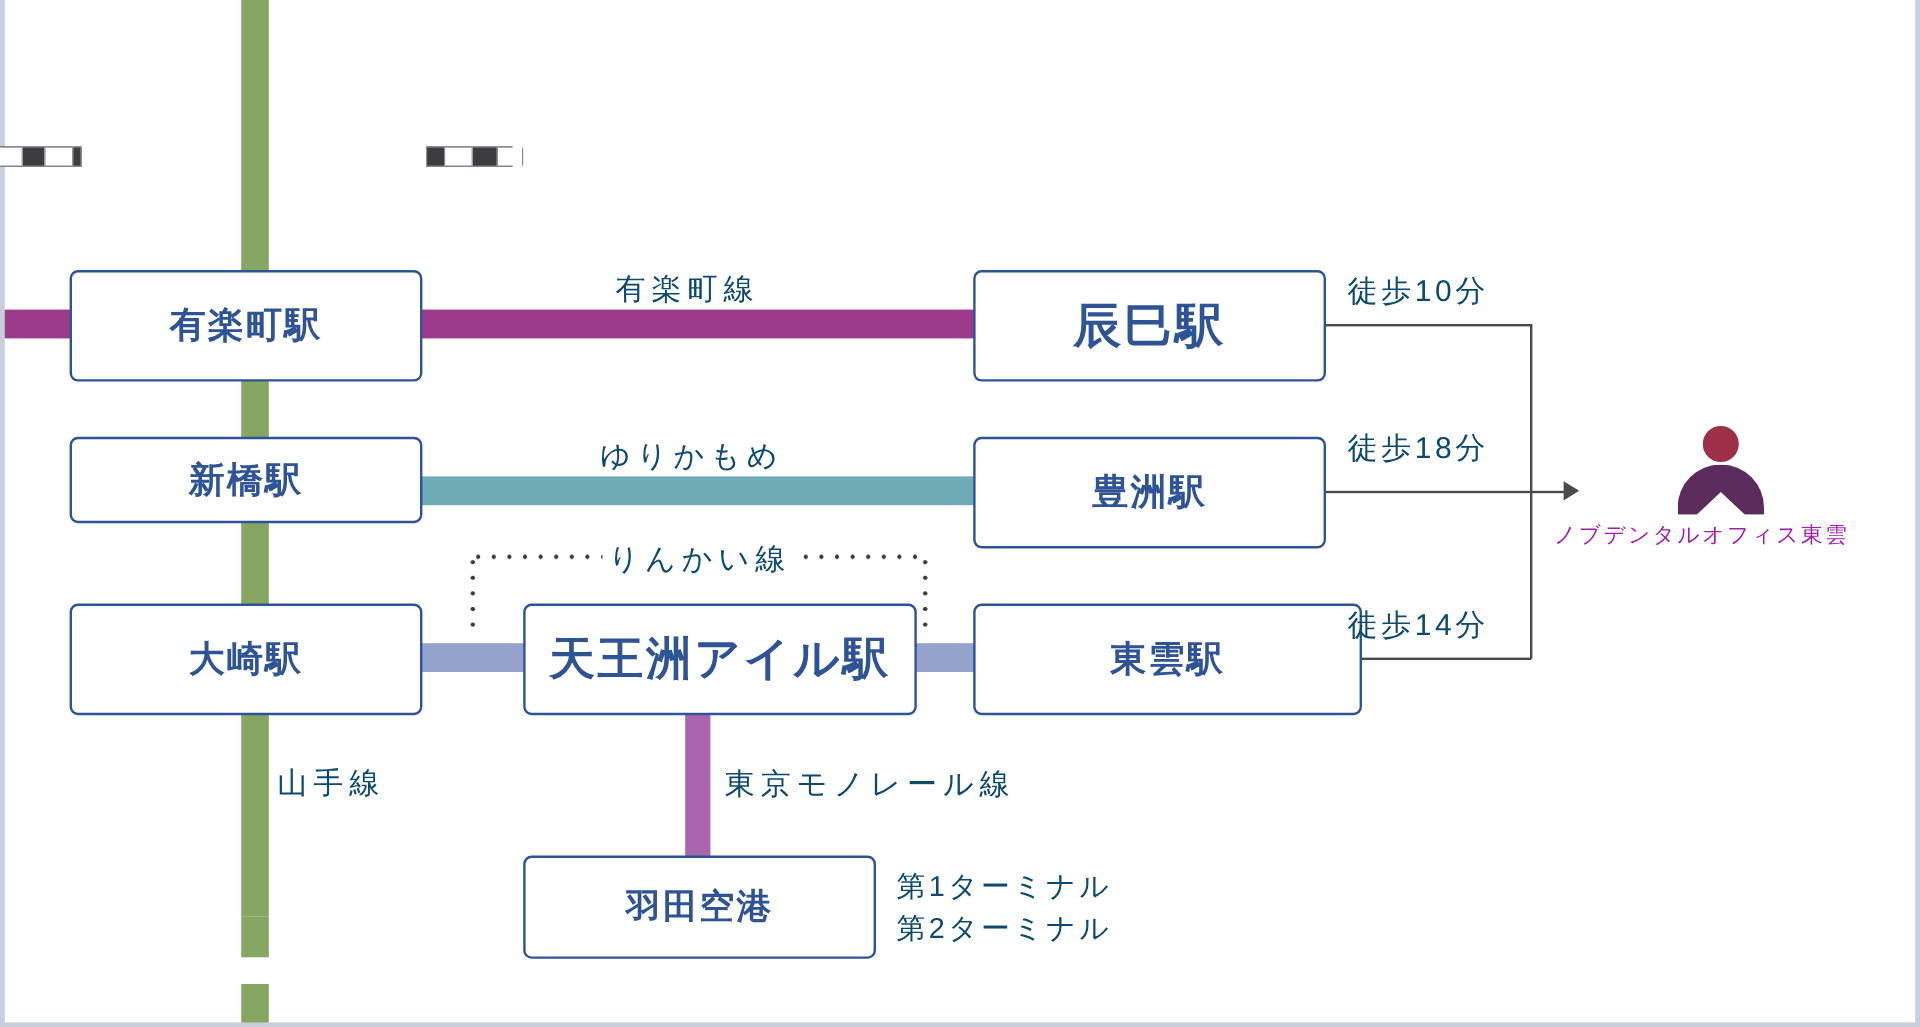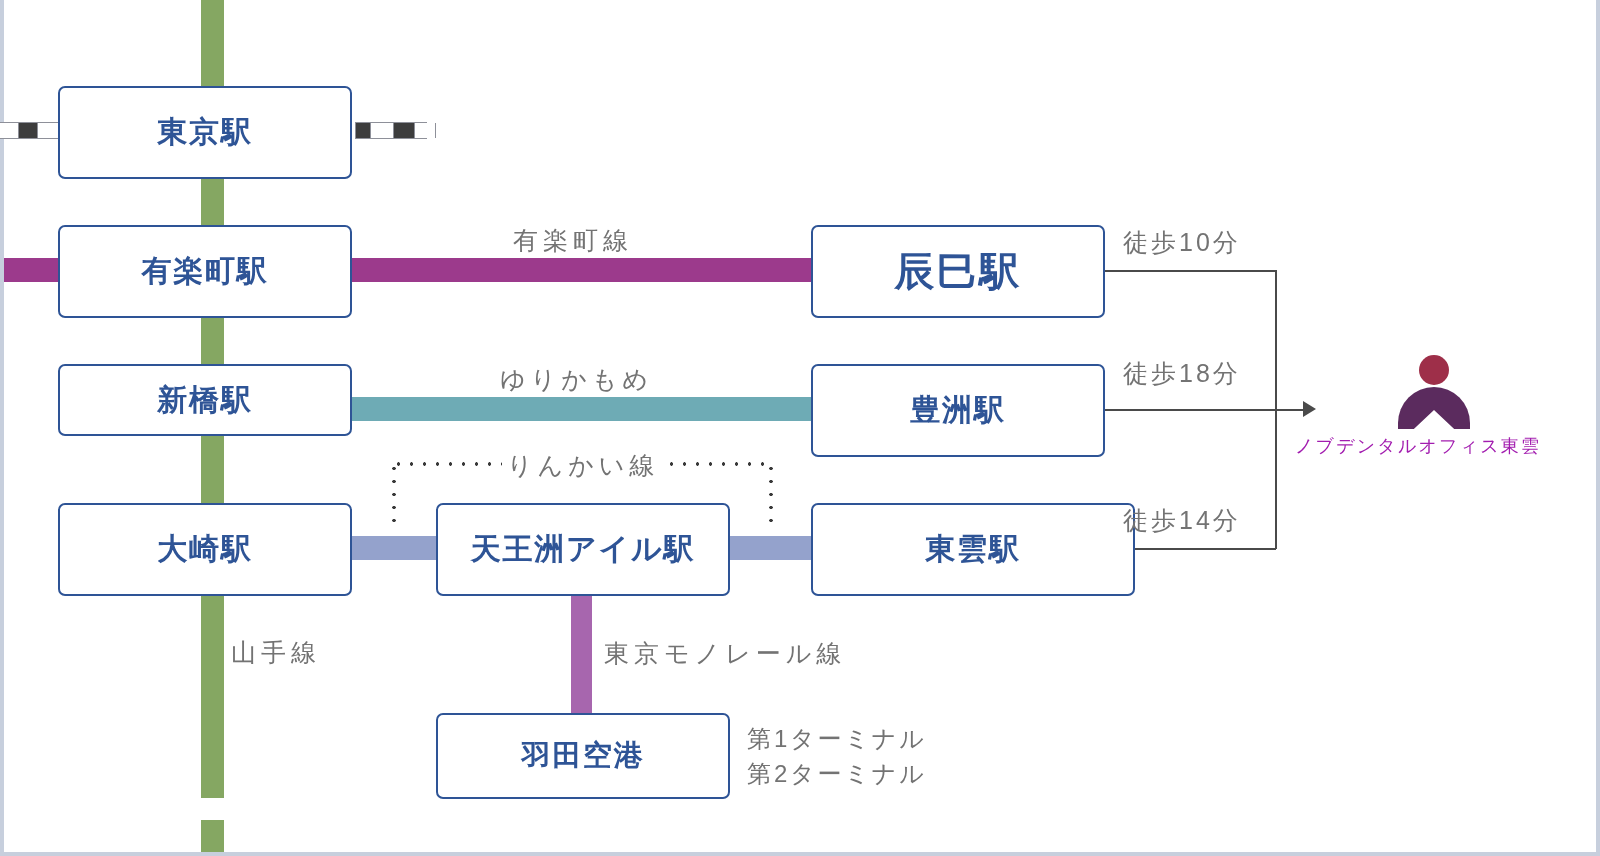--- a/index.html
+++ b/index.html
@@ -90,21 +90,21 @@
     position: absolute;
     top: 0;
     bottom: 0;
     background: #ffffff;
     border-left: 1.5px solid #8e9099;
     border-right: 1.5px solid #8e9099;
   }
   
   .lbl {
     position: absolute;
-    color: #737373;
+    color: #0c4a6e;
     white-space: nowrap;
     letter-spacing: 0.12em;
     font-size: 25px;
     z-index: 7;
   }
   .lbl-line {
     letter-spacing: 0.2em;
   }
   
   .conn {
@@ -190,23 +190,20 @@
 
   <div class="conn conn-h" style="left:1104px; top:270px; width:172px;"></div>
   <div class="conn conn-h" style="left:1104px; top:409px; width:172px;"></div>
   <div class="conn conn-h" style="left:1104px; top:548px; width:172px;"></div>
 
   <div class="conn conn-v" style="left:1275px; top:270px; height:279px;"></div>
 
   <div class="conn conn-h" style="left:1275px; top:409px; width:36px;"></div>
   <div class="arrowhead" style="left:1303px; top:401px;"></div>
 
-  <div class="station" style="left:58px; top:86px; width:294px; height:93px; font-size:30px;">
-    <span>東京駅</span>
-  </div>
 
   <div class="station" style="left:58px; top:225px; width:294px; height:93px; font-size:30px;">
     <span>有楽町駅</span>
   </div>
 
   <div class="station" style="left:58px; top:364px; width:294px; height:72px; font-size:30px;">
     <span>新橋駅</span>
   </div>
 
   <div class="station" style="left:58px; top:503px; width:294px; height:93px; font-size:30px;">
@@ -218,21 +215,21 @@
   </div>
 
   <div class="station" style="left:811px; top:364px; width:294px; height:93px; font-size:30px;">
     <span>豊洲駅</span>
   </div>
 
   <div class="station" style="left:811px; top:503px; width:324px; height:93px; font-size:30px;">
     <span>東雲駅</span>
   </div>
 
-  <div class="station" style="left:436px; top:503px; width:294px; height:93px; font-size:30px;">
+  <div class="station" style="left:436px; top:503px; width:328px; height:93px; font-size:38px;">
     <span>天王洲アイル駅</span>
   </div>
 
   <div class="station" style="left:436px; top:713px; width:294px; height:86px; font-size:29px;">
     <span>羽田空港</span>
   </div>
 
   <div class="lbl lbl-line" style="left:513px; top:224px;">有楽町線</div>
 
   <div class="lbl lbl-line" style="left:500px; top:363px;">ゆりかもめ</div>

